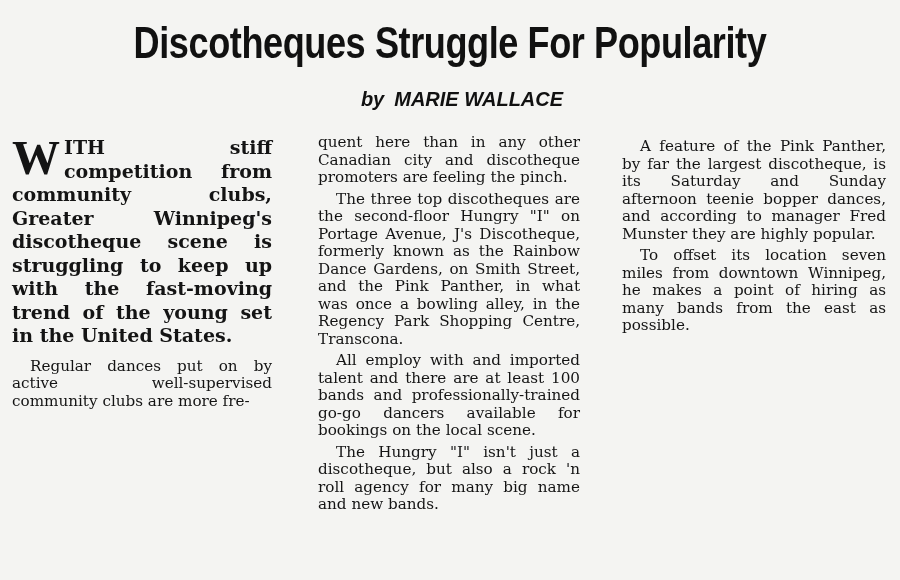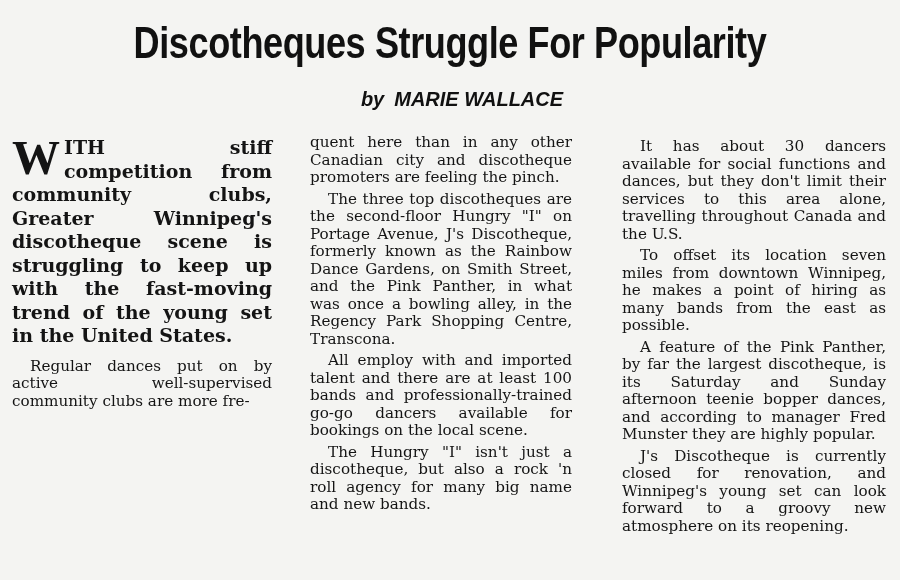--- a/index.html
+++ b/index.html
@@ -32,21 +32,21 @@
     margin-left:12px;
   }
   .byline .by { margin-right:10px; }
   .col {
     position:absolute; top:136px;
     font-size:15.2px;
     line-height:17.5px;
     text-align:justify;
   }
   .col1 { left:12px; width:260px; }
-  .col2 { left:310px; width:262px; top:134px; }
+  .col2 { left:318px; width:262px; top:134px; }
   .col3 { left:622px; width:264px; top:138px; }
   .col p { margin:0 0 4px 0; text-indent:18px; }
   .col p.noindent { text-indent:0; }
   .lead {
     font-size:19px; line-height:23.5px; font-weight:bold;
     text-indent:0 !important;
     margin-bottom:10px !important;
   }
   .dropcap {
     float:left;
@@ -72,17 +72,15 @@
 </div>
 
 <div class="col col2">
   <p class="noindent">quent here than in any other Canadian city and discotheque promoters are feeling the pinch.</p>
   <p>The three top discotheques are the second-floor Hungry "I" on Portage Avenue, J's Discotheque, formerly known as the Rainbow Dance Gardens, on Smith Street, and the Pink Panther, in what was once a bowling alley, in the Regency Park Shopping Centre, Transcona.</p>
   <p>All employ with and imported talent and there are at least 100 bands and professionally-trained go-go dancers available for bookings on the local scene.</p>
   <p>The Hungry "I" isn't just a discotheque, but also a rock 'n roll agency for many big name and new bands.</p>
 </div>
 
 <div class="col col3">
-  <p>It has about 30 dancers available for social functions and dances, but they don't limit their services to this area alone, travelling throughout Canada and the U.S.</p>
+  <p>A feature of the Pink Panther, by far the largest discotheque, is its Saturday and Sunday afternoon teenie bopper dances, and according to manager Fred Munster they are highly popular.</p>
   <p>To offset its location seven miles from downtown Winnipeg, he makes a point of hiring as many bands from the east as possible.</p>
-  <p>A feature of the Pink Panther, by far the largest discotheque, is its Saturday and Sunday afternoon teenie bopper dances, and according to manager Fred Munster they are highly popular.</p>
-  <p>J's Discotheque is currently closed for renovation, and Winnipeg's young set can look forward to a groovy new atmosphere on its reopening.</p>
 </div>
 
 </body></html>

